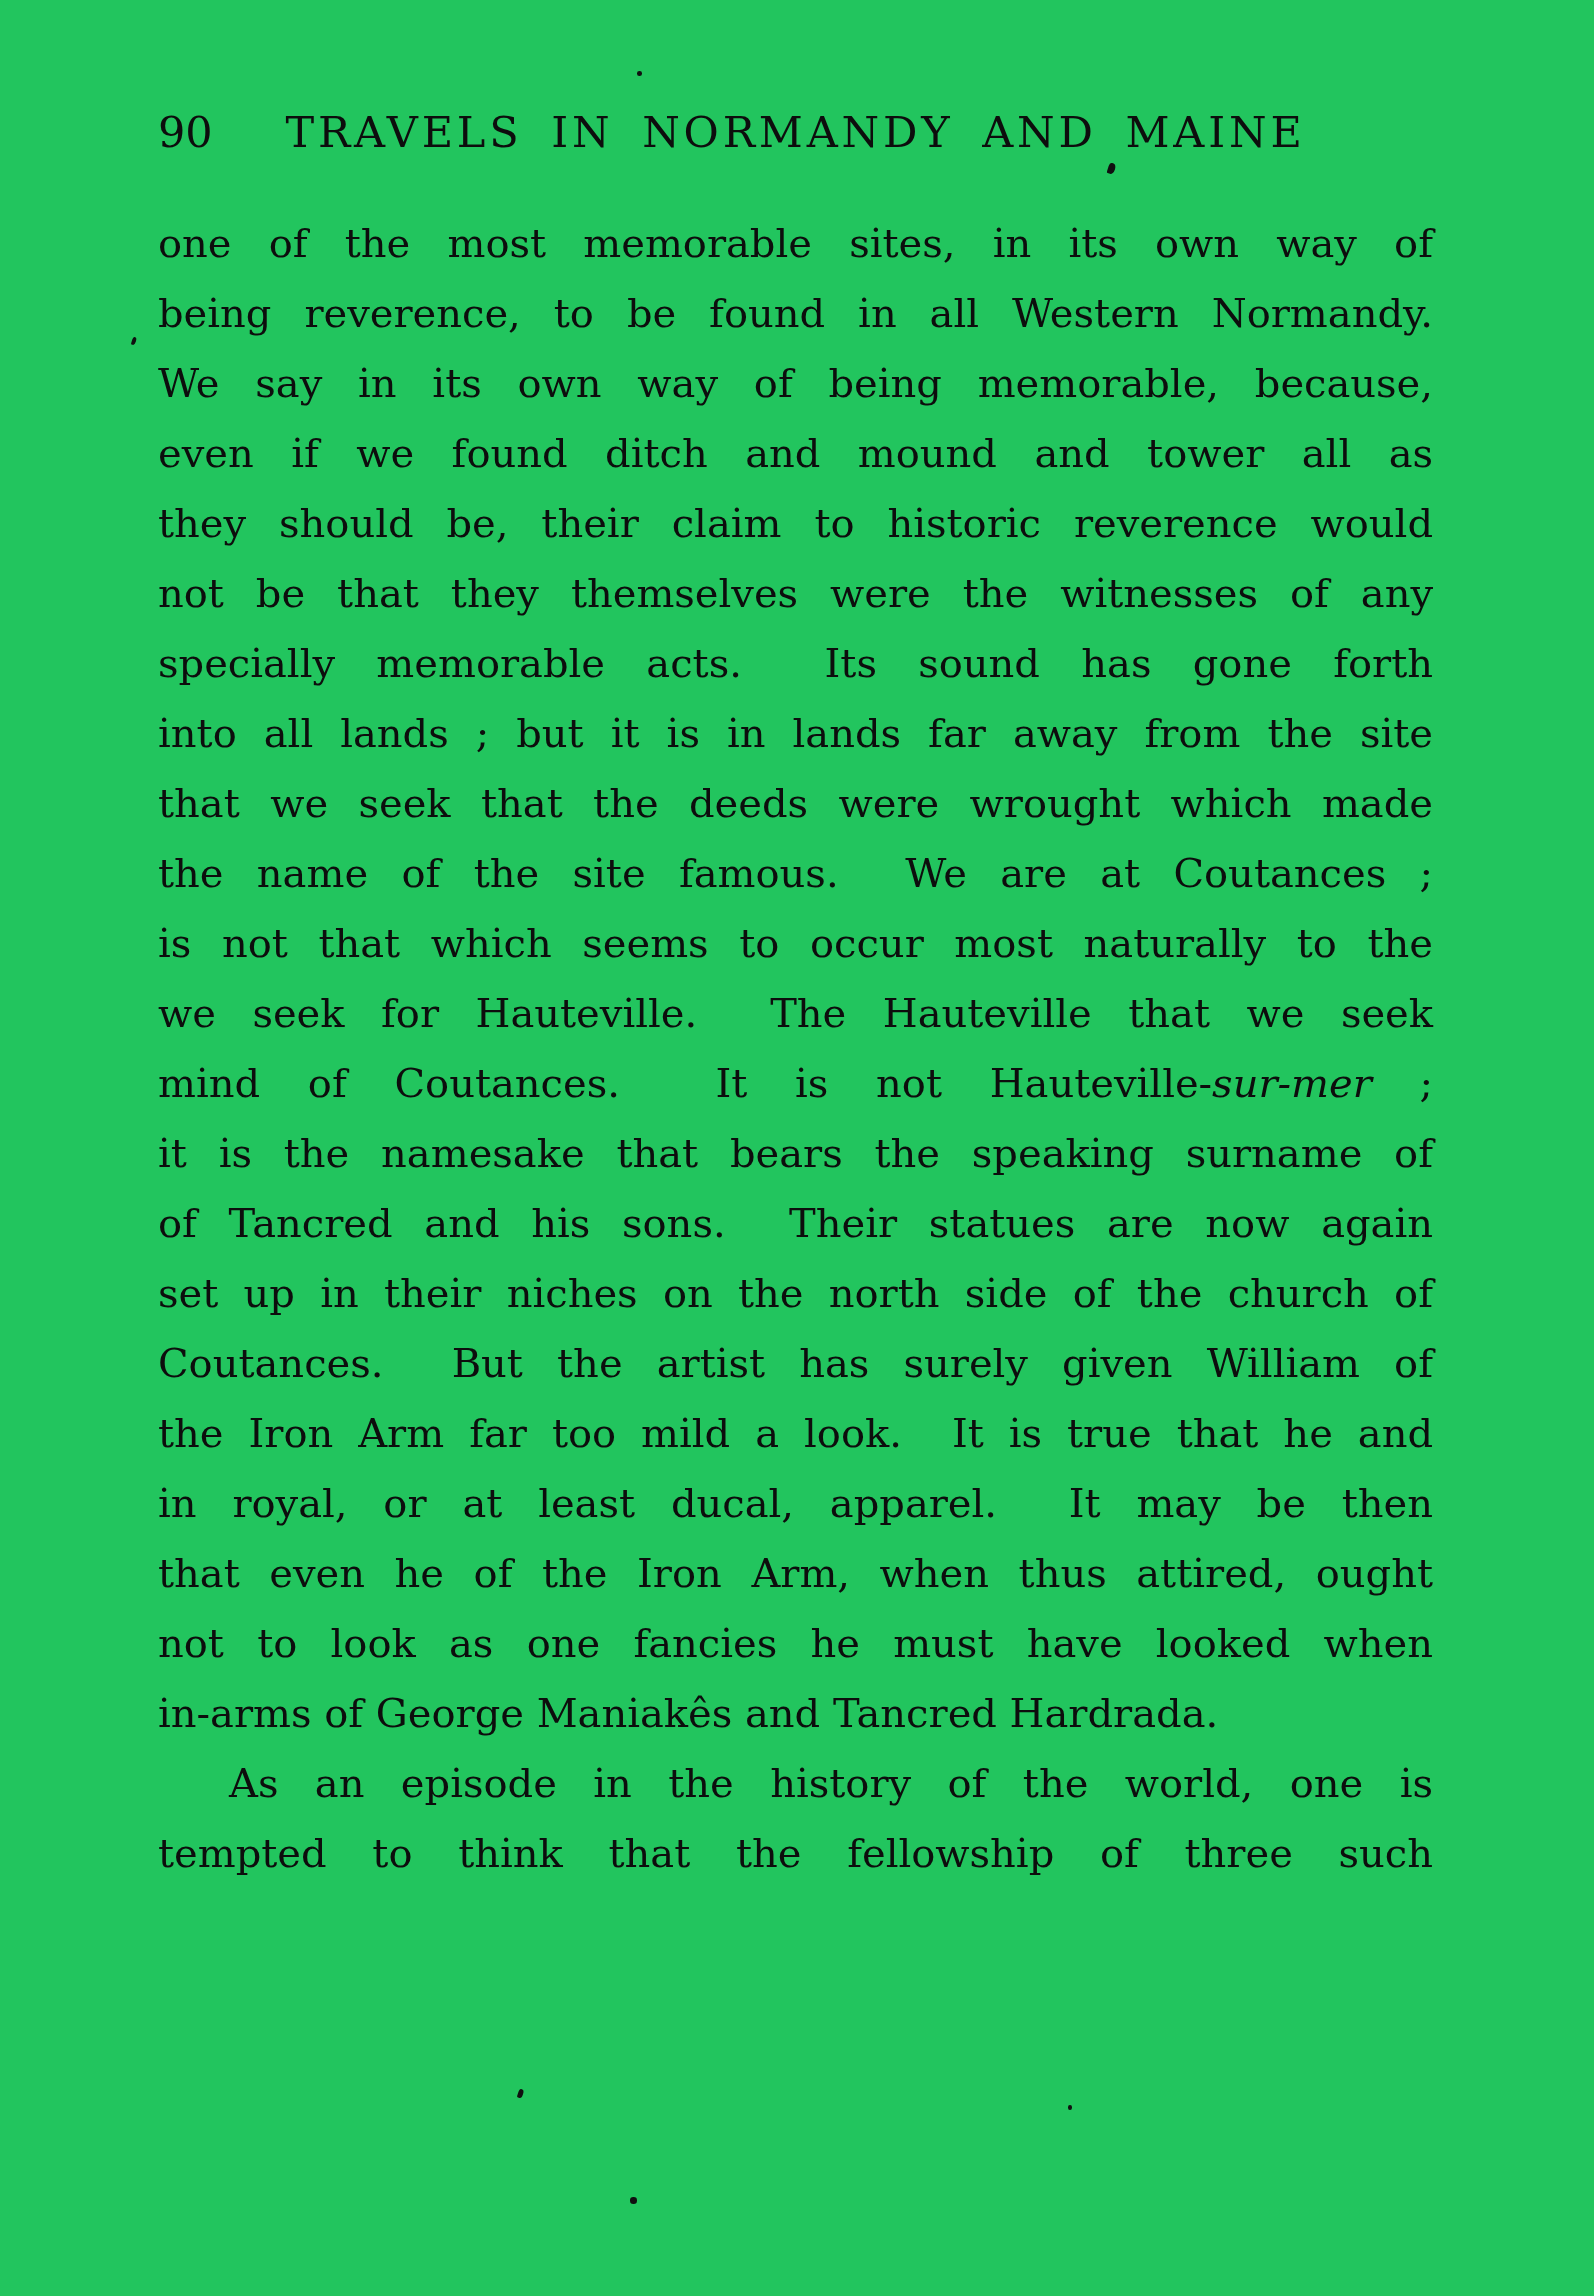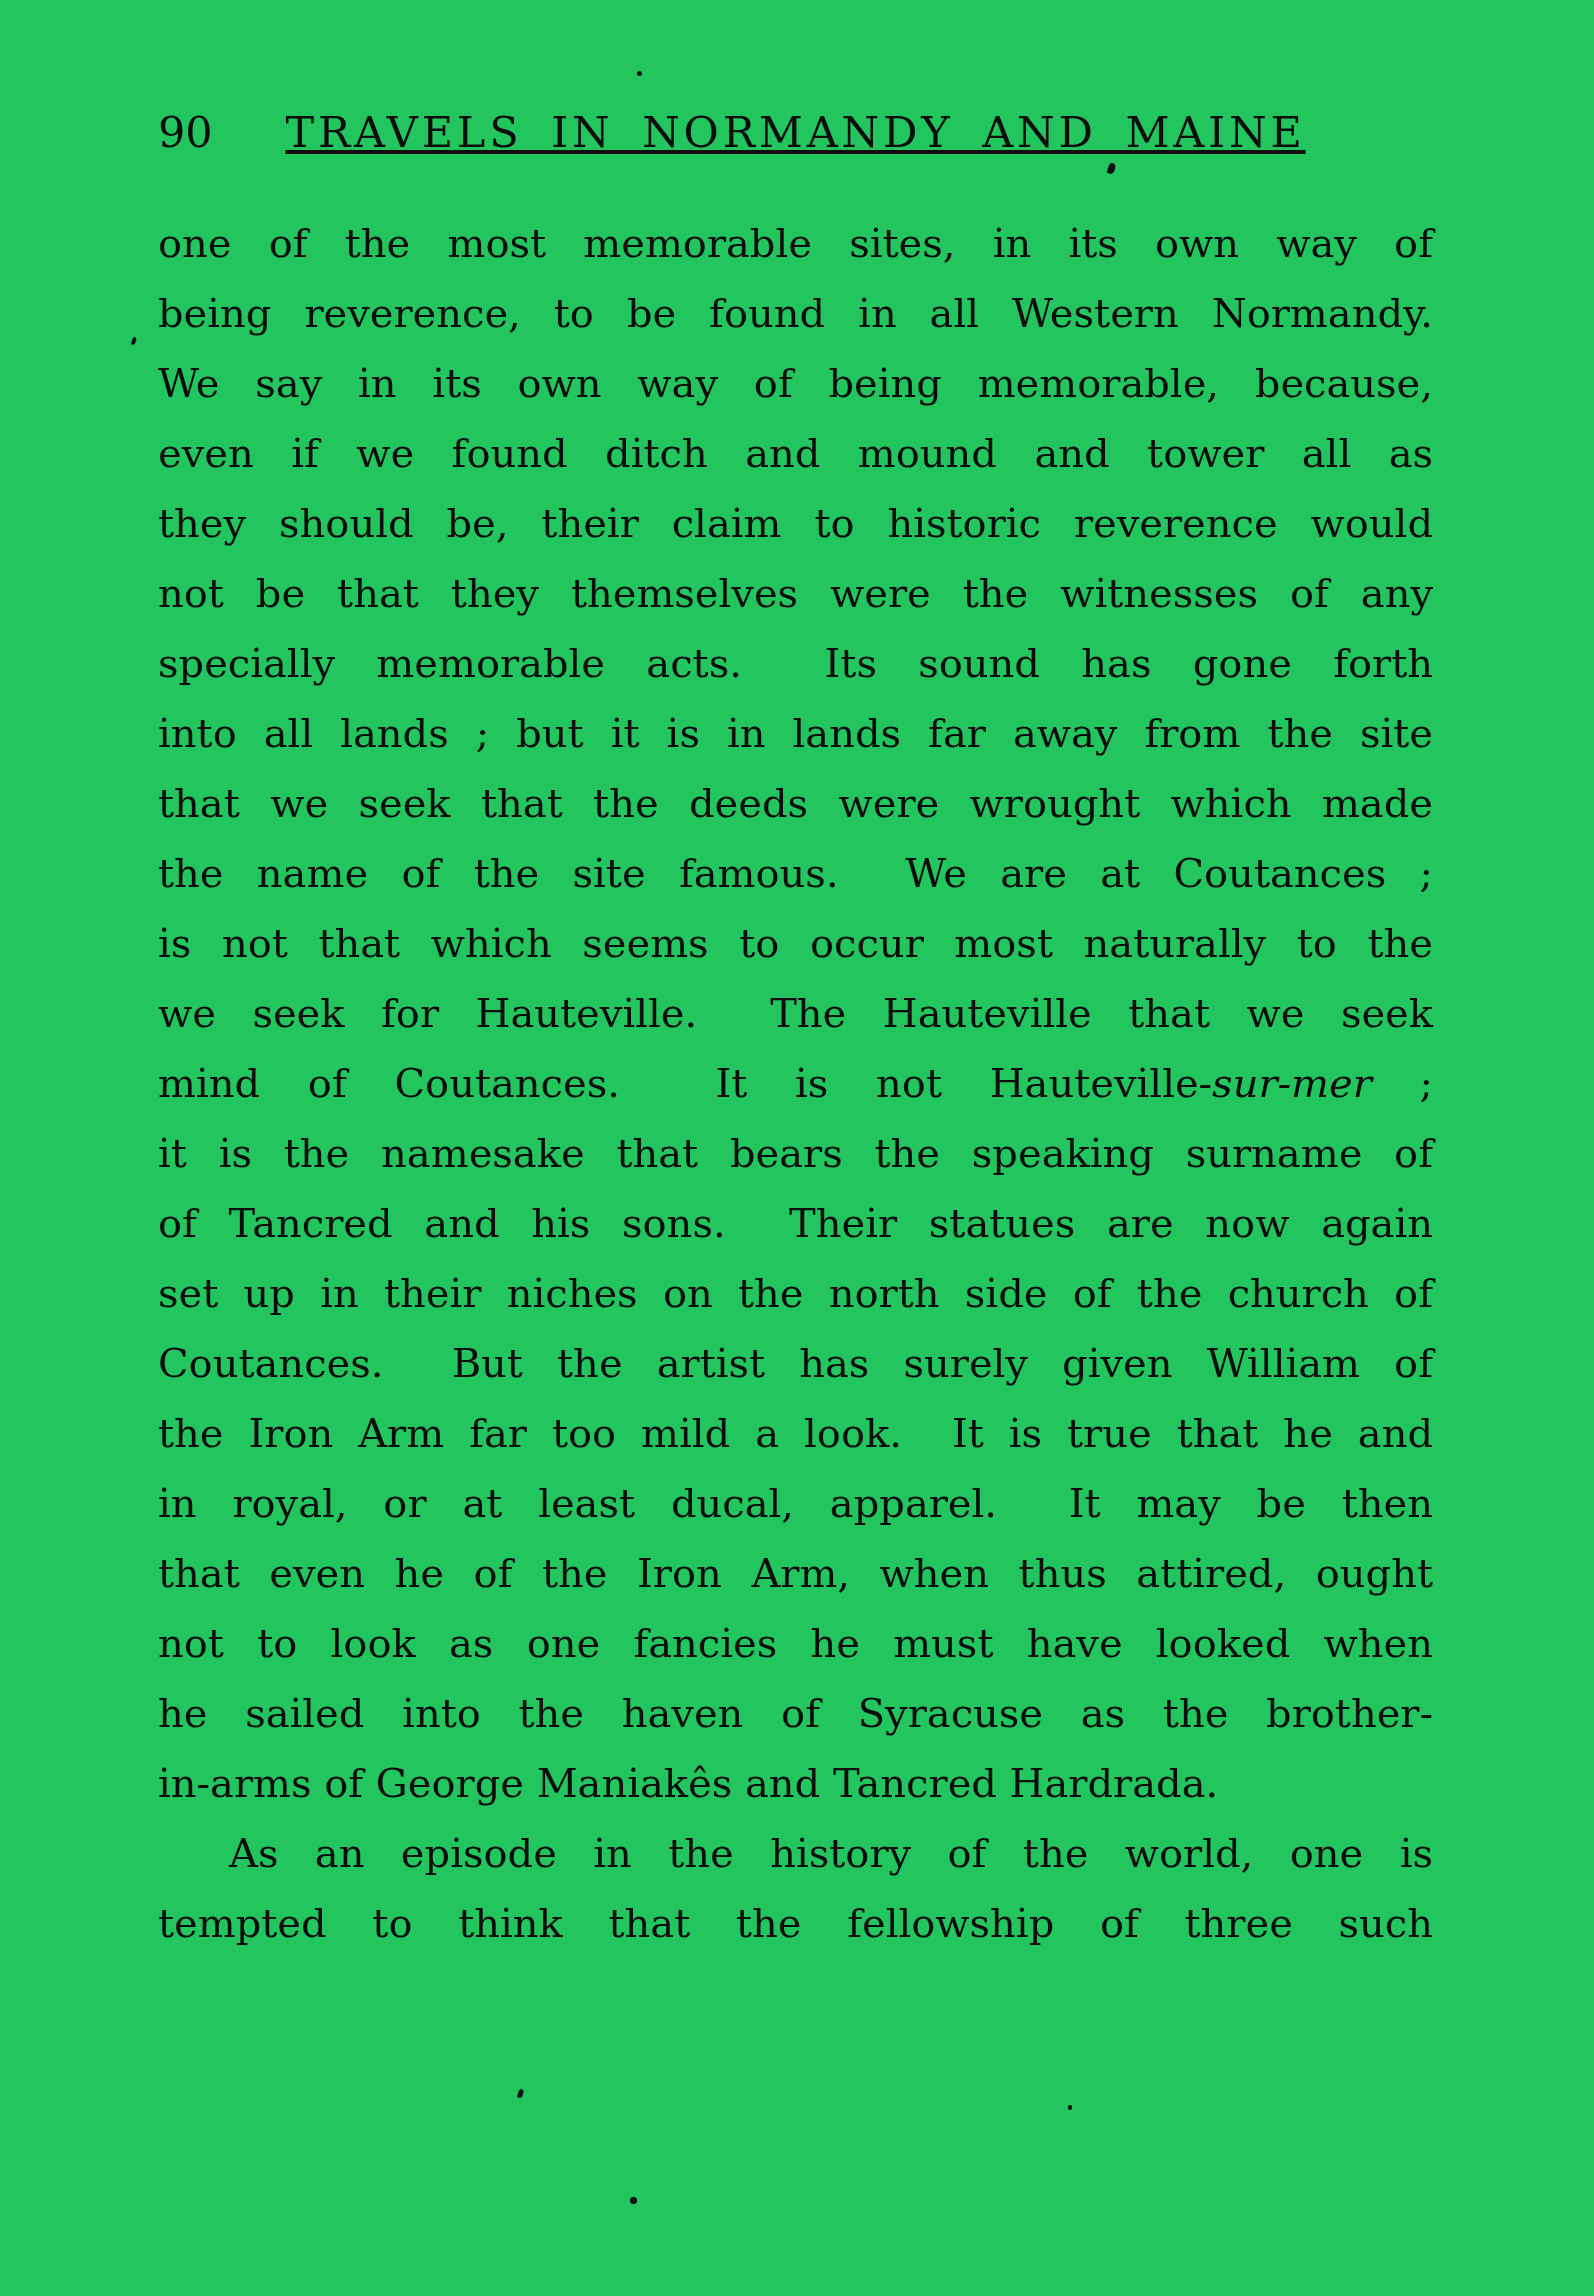--- a/index.html
+++ b/index.html
@@ -21,21 +21,20 @@
     width: 1275px; height: 55px;
     font-size: 43px; line-height: 55px;
     white-space: nowrap;
   }
   .page-num { position: absolute; left: 0; top: 0; }
   .running-title {
     position: absolute; left: 0; right: 0;
     text-align: center;
     letter-spacing: 3.8px;
     word-spacing: 11.3px;
-    text-decoration: underline;
   }
   .body-text {
     position: absolute;
     left: 158px; top: 208px;
     width: 1275px;
     font-size: 40px;
     line-height: 70px;
   }
   .line {
     height: 70px;
@@ -74,21 +73,20 @@
       <div class="line"><span>we seek for Hauteville.&nbsp; The Hauteville that we seek</span></div>
       <div class="line"><span>mind of Coutances.&nbsp; It is not Hauteville-</span><span class="it">sur-mer</span><span> ;</span></div>
       <div class="line"><span>it is the namesake that bears the speaking surname of</span></div>
       <div class="line"><span>of Tancred and his sons.&nbsp; Their statues are now again</span></div>
       <div class="line"><span>set up in their niches on the north side of the church of</span></div>
       <div class="line"><span>Coutances.&nbsp; But the artist has surely given William of</span></div>
       <div class="line"><span>the Iron Arm far too mild a look.&nbsp; It is true that he and</span></div>
       <div class="line"><span>in royal, or at least ducal, apparel.&nbsp; It may be then</span></div>
       <div class="line"><span>that even he of the Iron Arm, when thus attired, ought</span></div>
       <div class="line"><span>not to look as one fancies he must have looked when</span></div>
-      <div class="line"><span>he sailed into the haven of Syracuse as the brother-</span></div>
       <div class="line p-end"><span>in-arms of George Maniakês and Tancred Hardrada.</span></div>
       <div class="line indent"><span>As an episode in the history of the world, one is</span></div>
       <div class="line"><span>tempted to think that the fellowship of three such</span></div>
     </div>
 
   <div>
       <span class="speck dot" style="left: 637px; top: 71px; width: 4.7px; height: 4.7px;"></span>
       <span class="speck comma" style="left: 1108px; top: 163px; width: 6.6px; height: 11.3px;"></span>
       <span class="speck comma" style="left: 132px; top: 337px; width: 3.8px; height: 7.5px;"></span>
       <span class="speck comma" style="left: 518px; top: 2089px; width: 4.7px; height: 9.4px;"></span>

